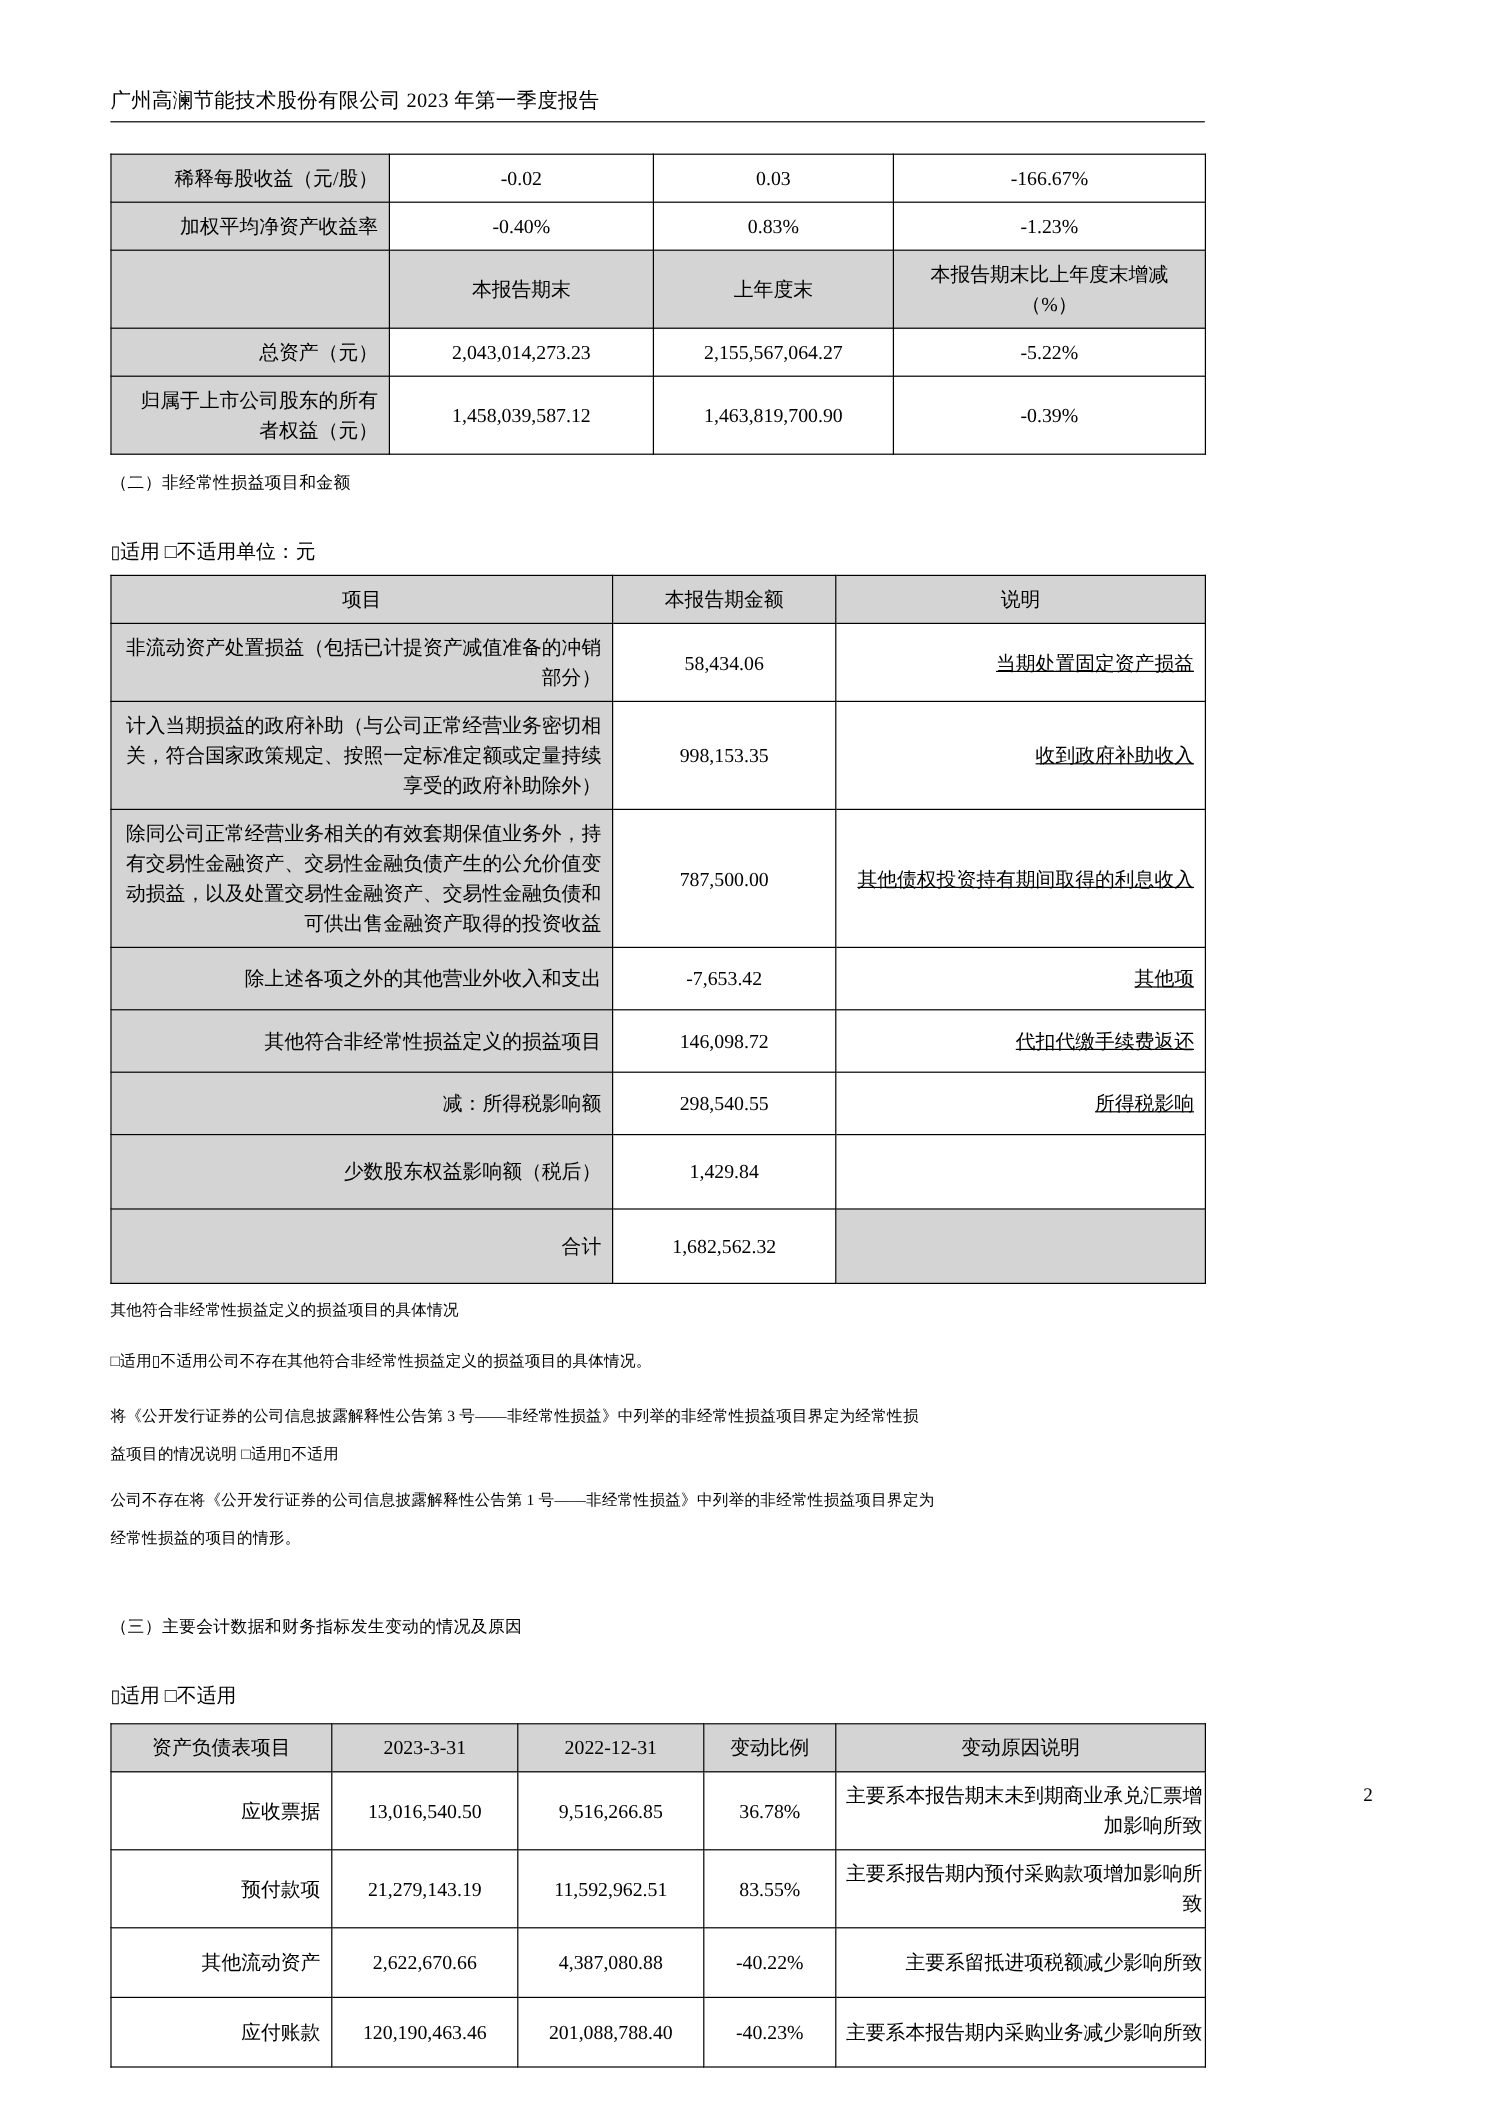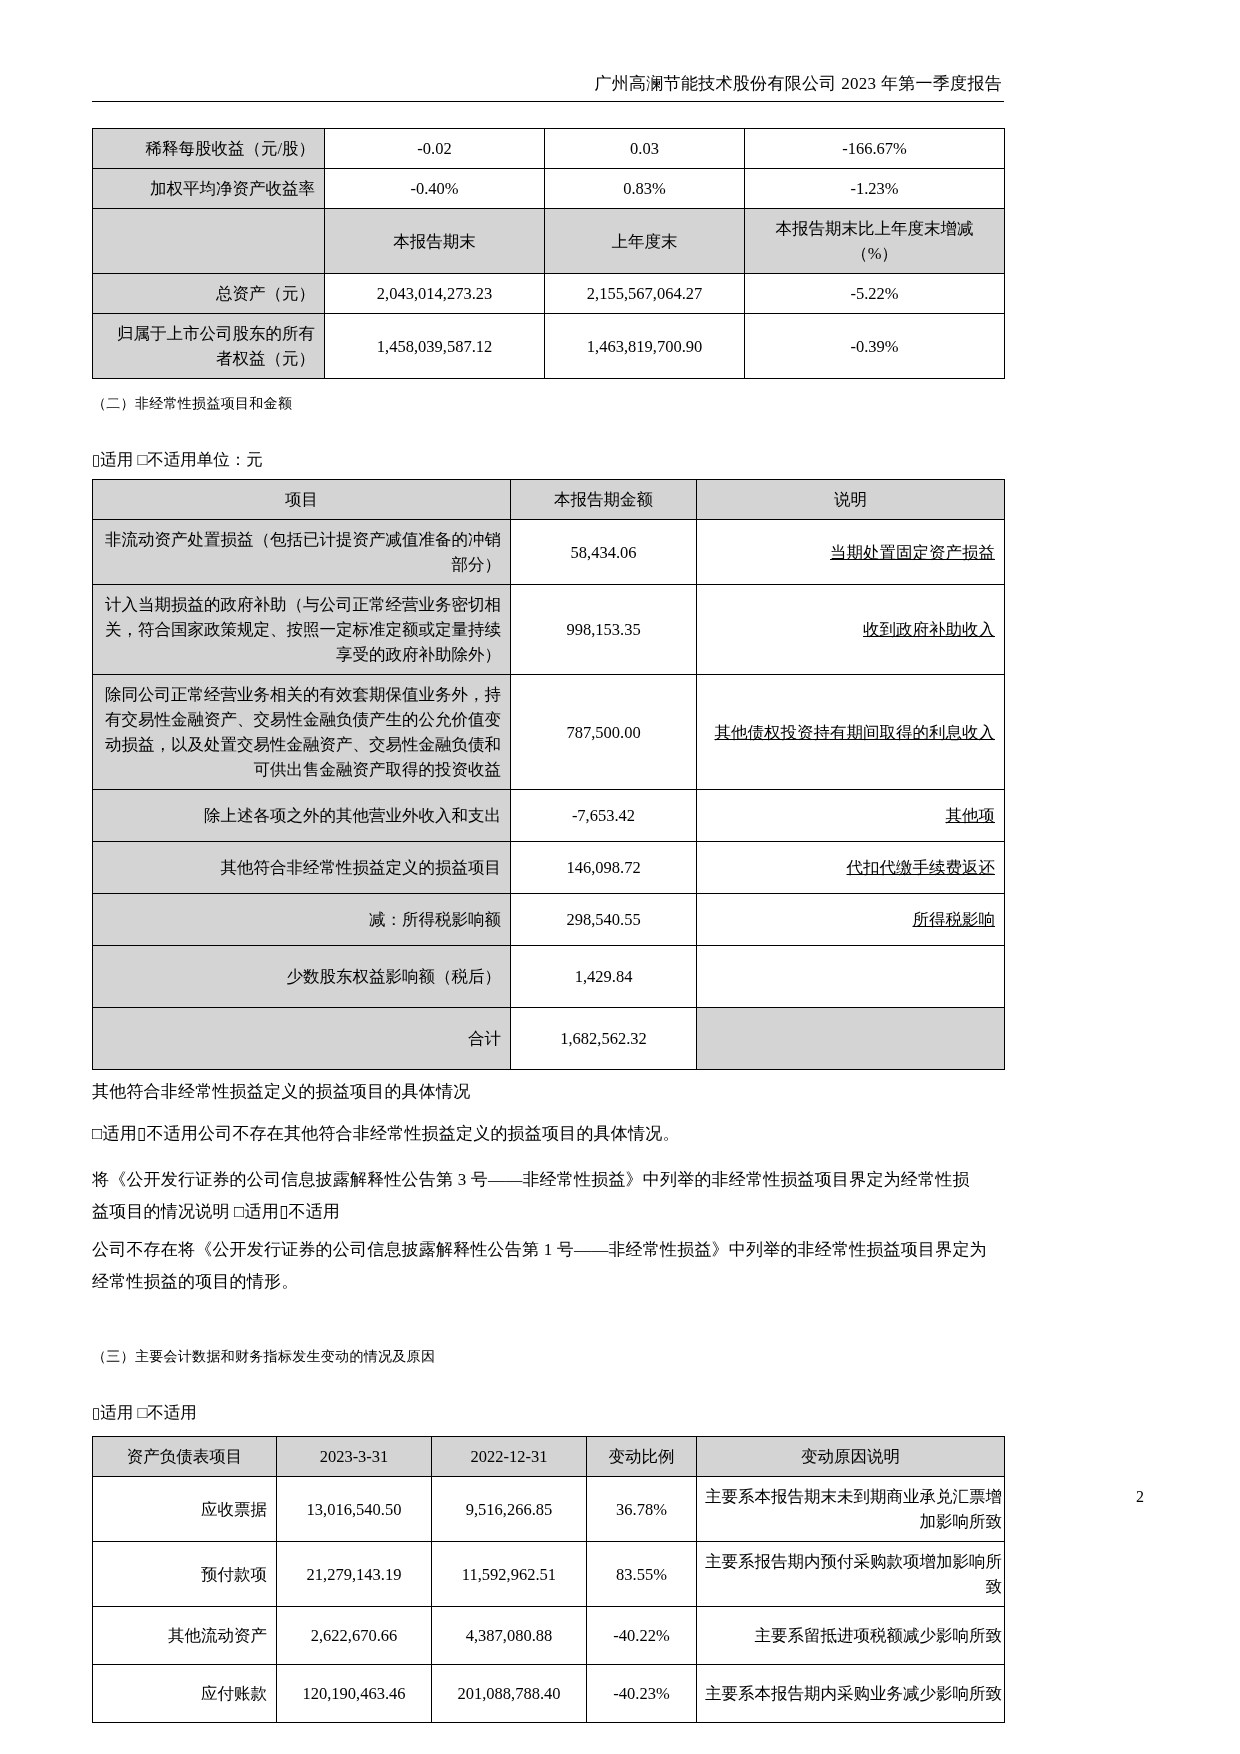--- a/index.html
+++ b/index.html
@@ -21,21 +21,20 @@
     padding: 0;
   }
   
   .header {
     position: absolute;
     left: 92px;
     top: 72px;
     width: 912px;
   }
   .header-title {
-    text-align: right;
     font-size: 17px;
     line-height: 24px;
     letter-spacing: 0.3px;
     padding-right: 2px;
   }
   .header-rule {
     margin-top: 5px;
     border-bottom: 1.6px solid #000;
     width: 100%;
   }
@@ -61,21 +60,21 @@
     line-height: 25px;
   }
   .shade { background: #d4d4d4; }
   .r { text-align: center; margin-top: 25px; }
   .c { text-align: center; }
   .l { text-align: right; }
   .bold { font-weight: bold; }
 
   
   p.para {
-    font-size: 17px;
+    font-size: 13px;
     line-height: 32px;
     margin: 0;
     letter-spacing: 0.2px;
   }
   .sec-head {
     font-size: 14px;
     line-height: 30px;
     margin: 0;
     letter-spacing: 0.3px;
   }

